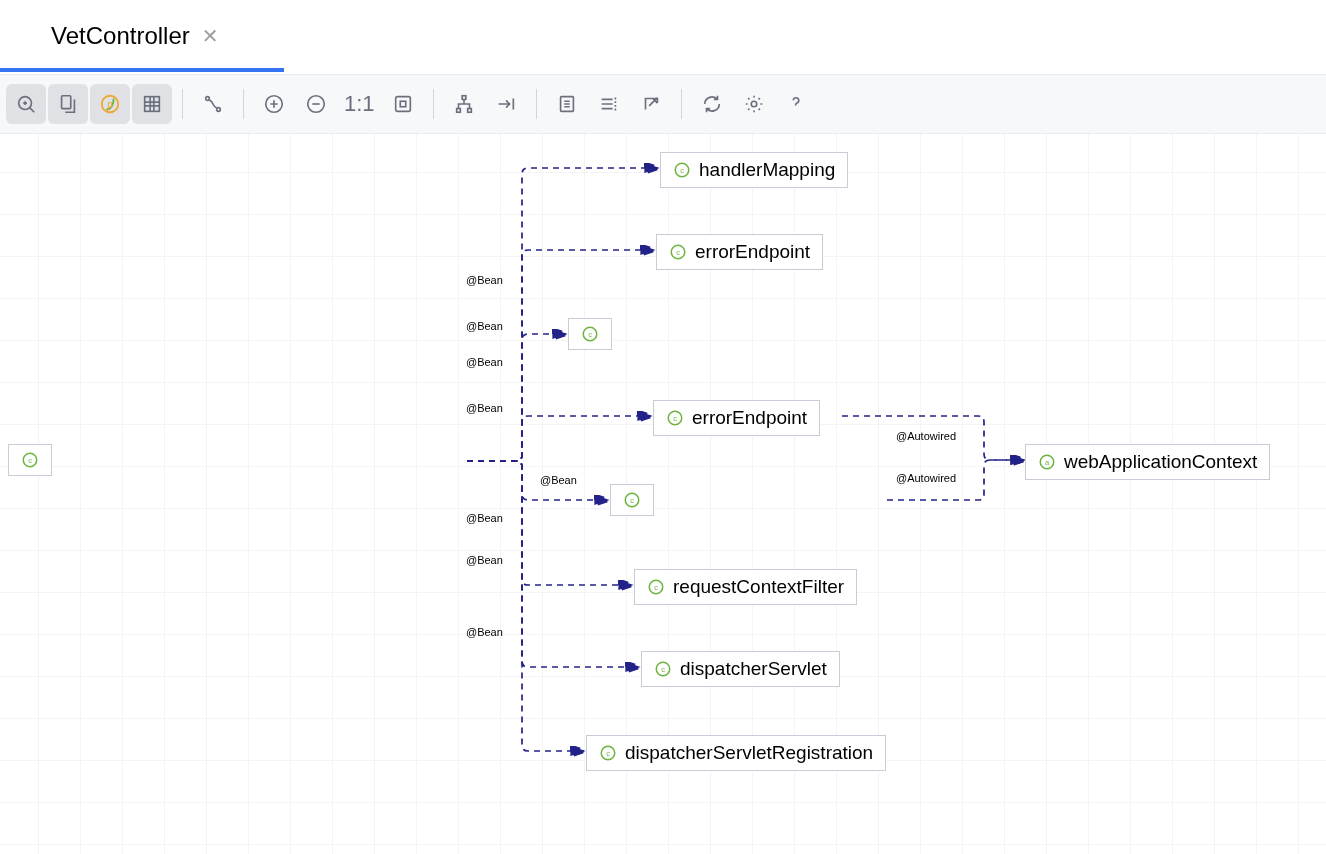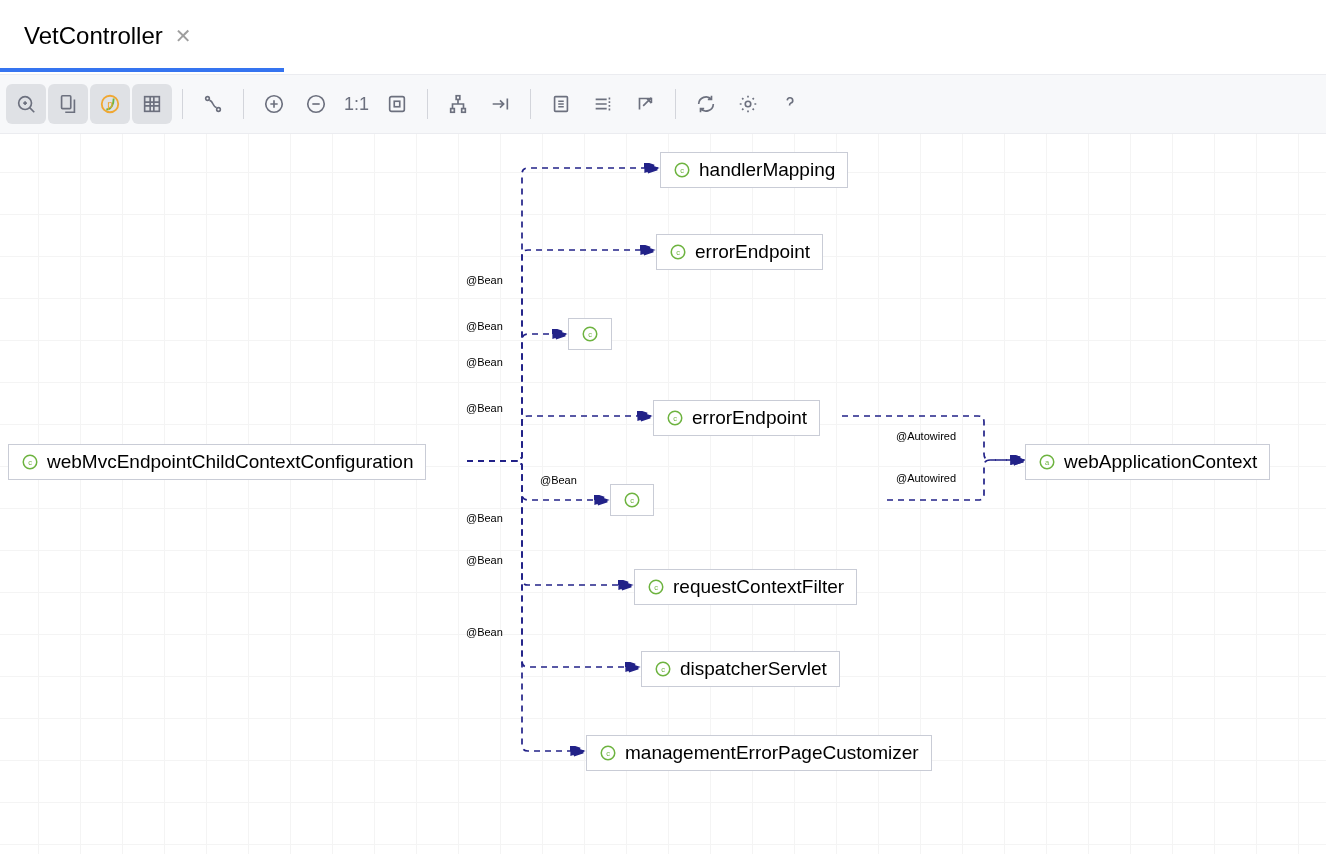--- a/index.html
+++ b/index.html
@@ -1,27 +1,27 @@
 <!DOCTYPE html>
 <html><head>
 <meta charset="utf-8">
 <style>
   * { box-sizing: border-box; margin: 0; padding: 0; }
   html, body { width: 1326px; height: 854px; font-family: -apple-system, "Segoe UI", Arial, sans-serif; background: #fff; overflow: hidden; }
-  .tab-bar { height: 74px; display: flex; align-items: center; padding-left: 8px; border-bottom: 3px solid transparent; position: relative; }
+  .tab-bar { height: 74px; display: flex; align-items: center; padding-left: 35px; border-bottom: 3px solid transparent; position: relative; }
   .tab { display: flex; align-items: center; gap: 12px; height: 100%; padding: 0 16px 0 4px; position: relative; }
   .tab-title { font-size: 24px; color: #000; font-weight: 400; }
   .tab-close { color: #9e9e9e; font-size: 20px; cursor: pointer; }
   .tab-active-underline { position: absolute; left: 0; bottom: -1px; width: 284px; height: 4px; background: #3574f0; }
   .toolbar { height: 60px; background: #f7f8fa; border-top: 1px solid #ebecf0; border-bottom: 1px solid #ebecf0; display: flex; align-items: center; padding: 0 6px; gap: 2px; }
   .tb-btn { width: 40px; height: 40px; border-radius: 6px; display: flex; align-items: center; justify-content: center; cursor: pointer; color: #6c707e; }
   .tb-btn.sel { background: #dfe1e5; }
   .tb-btn svg { width: 22px; height: 22px; }
   .tb-sep { width: 1px; height: 30px; background: #d3d5db; margin: 0 8px; }
-  .tb-txt { font-size: 18px; color: #6c707e; padding: 0 6px; cursor: pointer; }
+  .tb-txt { font-size: 22px; color: #6c707e; padding: 0 6px; cursor: pointer; }
   .canvas { position: relative; width: 100%; height: 720px; background: #fff;
     background-image: linear-gradient(#f4f4f4 1px, transparent 1px), linear-gradient(90deg, #f4f4f4 1px, transparent 1px);
     background-size: 42px 42px; background-position: -4px -4px; }
   .node { position: absolute; background: #fff; border: 1px solid #c9ccd6; display: flex; align-items: center; padding: 6px 12px; gap: 8px; white-space: nowrap; font-size: 19px; color: #000; cursor: default; }
   .node svg { width: 18px; height: 18px; flex-shrink: 0; }
   .edge-label { position: absolute; font-size: 11px; color: #000; background: transparent; cursor: default; }
   svg.edges { position: absolute; left: 0; top: 0; width: 100%; height: 100%; pointer-events: none; }
   svg.edges path { stroke: #222288; stroke-width: 1.7; stroke-dasharray: 6 5; fill: none; }
   svg.edges .arrow { fill: #222288; }
 </style>
@@ -168,21 +168,20 @@
     <path d="M842 282 H978 Q984 282 984 288 V320 Q984 326 990 326 H1024" marker-end="url(#ah)"></path>
 
     <path d="M887 366 H978 Q984 366 984 360 V332 Q984 326 990 326 H1024" marker-end="url(#ah)"></path>
   </svg>
 
   <div class="node" style="left:8px; top:310px;">
     <svg viewBox="0 0 24 24">
         <circle cx="12" cy="12" r="9" fill="none" stroke="#6db33f" stroke-width="2"></circle>
         <text x="12" y="16" font-size="10" fill="#6db33f" text-anchor="middle">c</text>
       </svg>
-    <span>webMvcEndpointChildContextConfiguration</span>
   </div>
 
   <div class="node" style="left:660px; top:18px;">
     <svg viewBox="0 0 24 24">
         <circle cx="12" cy="12" r="9" fill="none" stroke="#6db33f" stroke-width="2"></circle>
         <text x="12" y="16" font-size="10" fill="#6db33f" text-anchor="middle">c</text>
       </svg>
     <span>handlerMapping</span>
   </div>
   <div class="node" style="left:656px; top:100px;">
@@ -223,21 +222,21 @@
         <circle cx="12" cy="12" r="9" fill="none" stroke="#6db33f" stroke-width="2"></circle>
         <text x="12" y="16" font-size="10" fill="#6db33f" text-anchor="middle">c</text>
       </svg>
     <span>dispatcherServlet</span>
   </div>
   <div class="node" style="left:586px; top:601px;">
     <svg viewBox="0 0 24 24">
         <circle cx="12" cy="12" r="9" fill="none" stroke="#6db33f" stroke-width="2"></circle>
         <text x="12" y="16" font-size="10" fill="#6db33f" text-anchor="middle">c</text>
       </svg>
-    <span>managementErrorPageCustomizer</span>
+    <span>dispatcherServletRegistration</span>
   </div>
 
   <div class="node" style="left:1025px; top:310px;">
     <svg viewBox="0 0 24 24">
         <circle cx="12" cy="12" r="9" fill="none" stroke="#6db33f" stroke-width="2"></circle>
         <text x="12" y="16" font-size="10" fill="#6db33f" text-anchor="middle">a</text>
       </svg>
     <span>webApplicationContext</span>
   </div>
 

